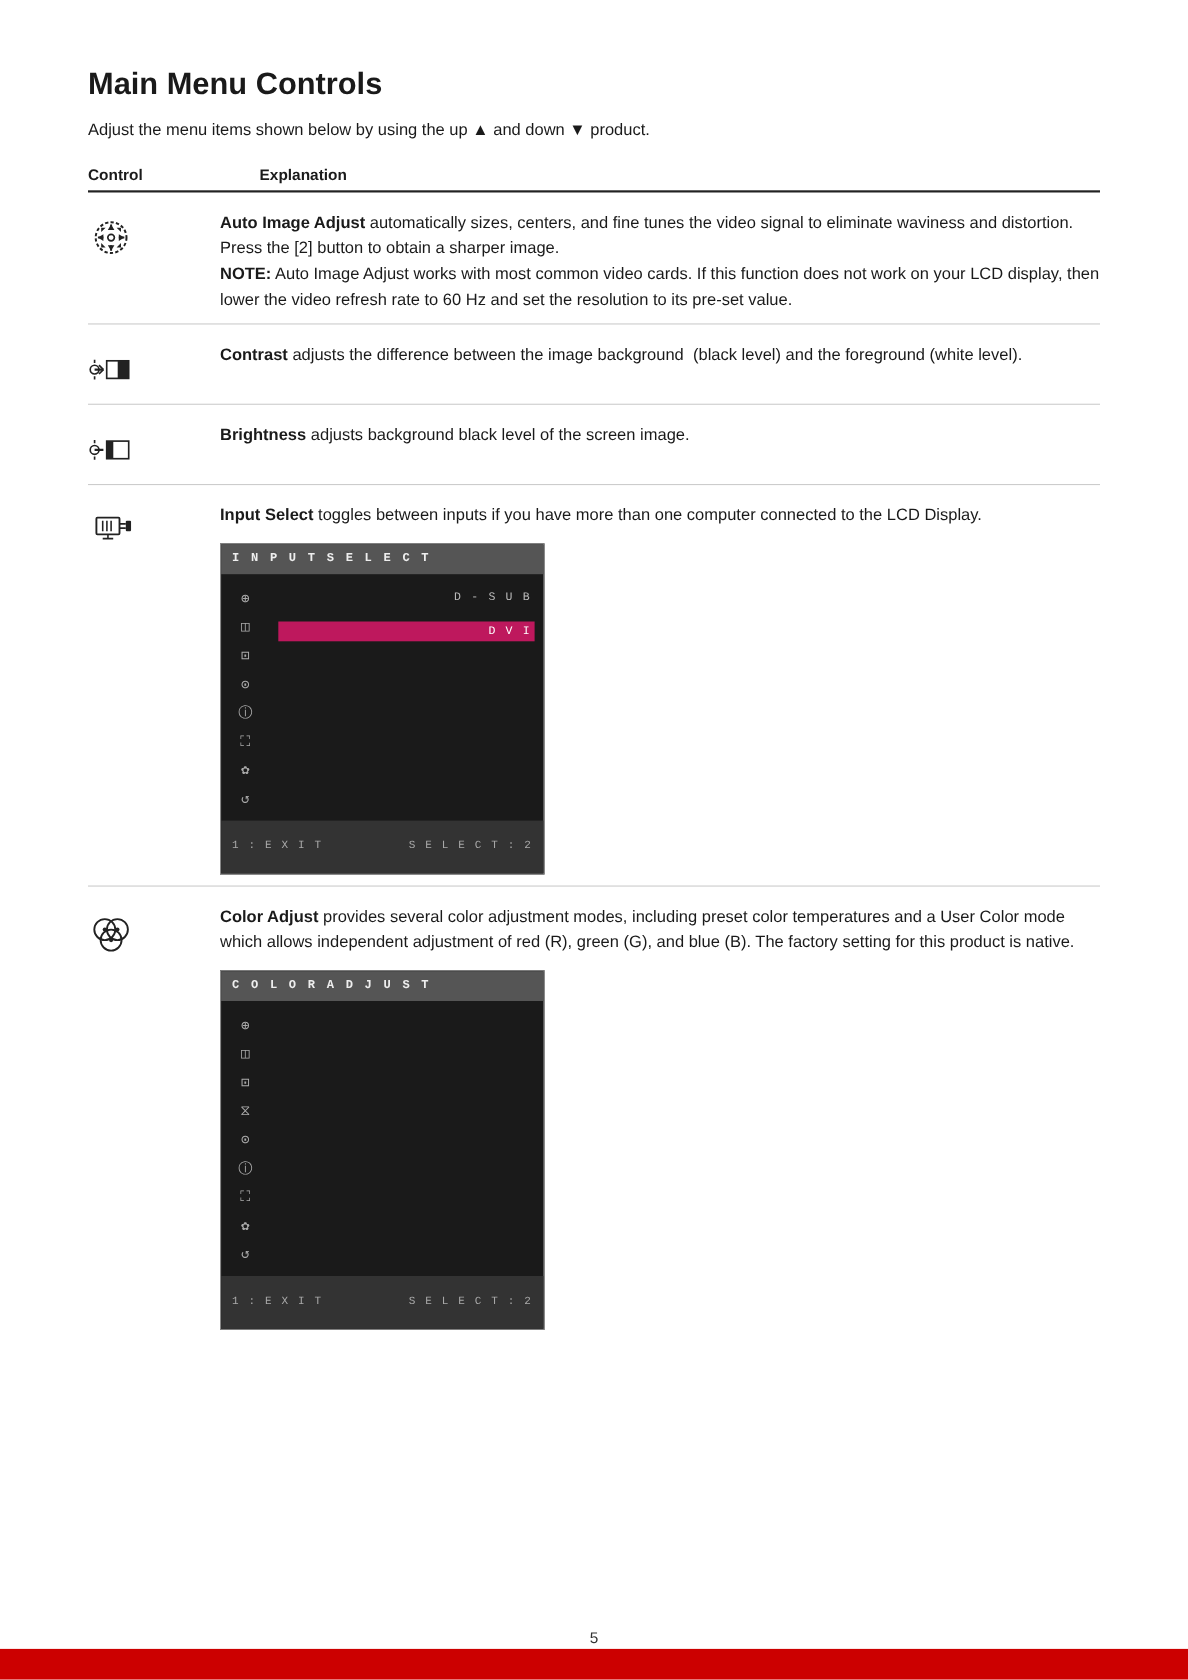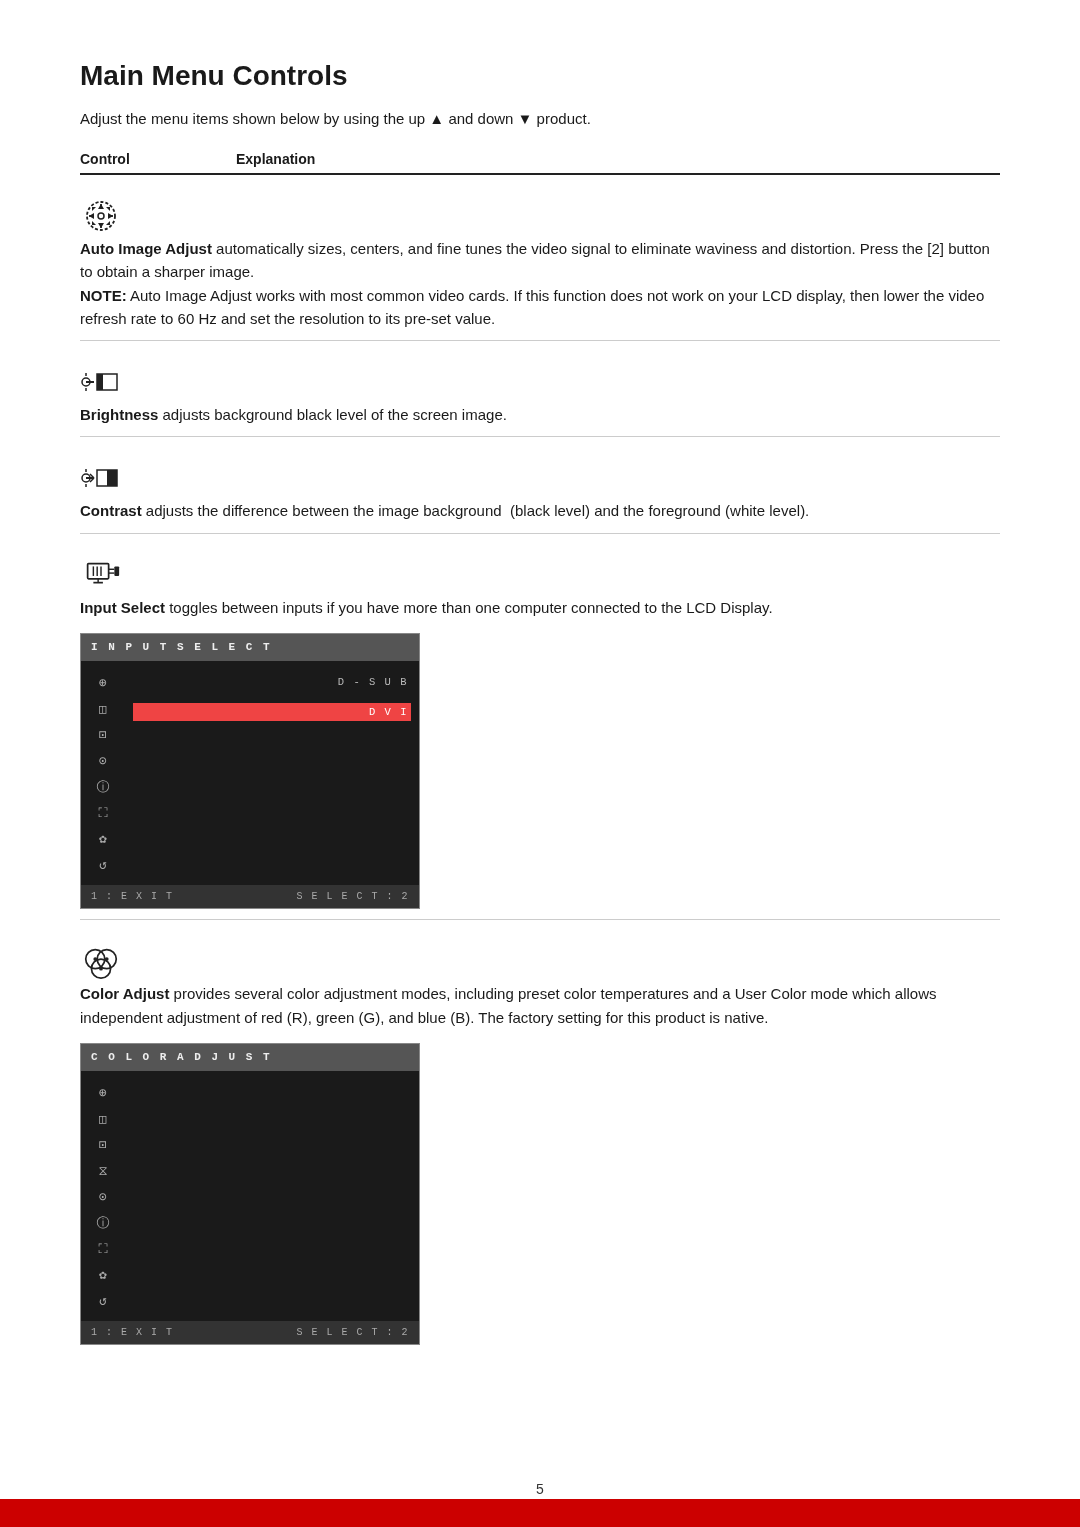--- a/index.html
+++ b/index.html
@@ -41,21 +41,20 @@
     .col-explanation {
       flex: 1;
       font-weight: 700;
       font-size: 14px;
     }
     .table-row {
       display: flex;
       align-items: flex-start;
       padding: 16px 0 10px 0;
       border-bottom: 1px solid #ccc;
-      flex-direction: column;
     }
     .table-row:last-child {
       border-bottom: none;
     }
     .icon-cell {
       width: 120px;
       min-width: 120px;
       display: flex;
       align-items: flex-start;
       justify-content: flex-start;
@@ -71,21 +70,21 @@
       line-height: 1.55;
     }
     .explanation-cell b {
       font-weight: 700;
     }
     .menu-screenshot {
       margin-top: 14px;
       border: 1px solid #888;
       background: #1a1a1a;
       color: #d0d0d0;
-      width: 340px;
+      width: 295px;
       font-family: 'Courier New', monospace;
       font-size: 11px;
     }
     .menu-top-bar {
       background: #555;
       color: #eee;
       padding: 5px 10px;
       letter-spacing: 2px;
       font-size: 11px;
       font-weight: bold;
@@ -119,27 +118,27 @@
       gap: 12px;
       text-align: right;
     }
     .menu-option {
       color: #bbb;
       letter-spacing: 1.5px;
       font-size: 10.5px;
       padding: 1px 3px;
     }
     .menu-option.highlighted {
-      background: #ef4444;
+      background: #be185d;
       color: #fff;
     }
     .menu-bottom-bar {
       background: #333;
       color: #aaa;
-      padding: 4px 10px;
+      padding: 16px 10px;
       display: flex;
       justify-content: space-between;
       font-size: 10px;
       letter-spacing: 1.5px;
     }
     .page-number {
       position: absolute;
       bottom: 30px;
       left: 50%;
       transform: translateX(-50%);
@@ -199,52 +198,52 @@
       <b>Auto Image Adjust</b> automatically sizes, centers, and fine tunes the video signal to eliminate waviness and distortion. Press the [2] button to obtain a sharper image.<br>
       <b>NOTE:</b> Auto Image Adjust works with most common video cards. If this function does not work on your LCD display, then lower the video refresh rate to 60 Hz and set the resolution to its pre-set value.
     </div>
   </div>
 
   <div class="table-row">
     <div class="icon-cell">
       <svg viewBox="0 0 42 36" width="42" height="36">
 
         <line x1="6" y1="18" x2="14" y2="18" stroke="#222" stroke-width="2"></line>
-        <circle cx="6" cy="18" r="4" fill="none" stroke="#222" stroke-width="1.5"></circle>
-        <line x1="6" y1="12" x2="6" y2="9" stroke="#222" stroke-width="1.5"></line>
-        <line x1="6" y1="24" x2="6" y2="27" stroke="#222" stroke-width="1.5"></line>
-
-        <rect x="17" y="10" width="20" height="16" fill="none" stroke="#222" stroke-width="1.5"></rect>
-        <rect x="17" y="10" width="6" height="16" fill="#222"></rect>
-      </svg>
-    </div>
-    <div class="explanation-cell">
-      <b>Brightness</b> adjusts background black level of the screen image.
-    </div>
-  </div>
-
-  <div class="table-row">
-    <div class="icon-cell">
-      <svg viewBox="0 0 42 36" width="42" height="36">
-
-        <line x1="6" y1="18" x2="14" y2="18" stroke="#222" stroke-width="2"></line>
         <path d="M14 18 L10 14 M14 18 L10 22" stroke="#222" stroke-width="1.5" fill="none"></path>
 
         <circle cx="6" cy="18" r="4" fill="none" stroke="#222" stroke-width="1.5"></circle>
         <line x1="6" y1="12" x2="6" y2="9" stroke="#222" stroke-width="1.5"></line>
         <line x1="6" y1="24" x2="6" y2="27" stroke="#222" stroke-width="1.5"></line>
         <line x1="0" y1="18" x2="-2" y2="18" stroke="#222" stroke-width="1.5"></line>
         <line x1="12" y1="18" x2="14" y2="18" stroke="#222" stroke-width="0"></line>
 
         <rect x="17" y="10" width="20" height="16" fill="none" stroke="#222" stroke-width="1.5"></rect>
         <rect x="27" y="10" width="10" height="16" fill="#222"></rect>
       </svg>
     </div>
     <div class="explanation-cell">
       <b>Contrast</b> adjusts the difference between the image background&nbsp; (black level) and the foreground (white level).
+    </div>
+  </div>
+
+  <div class="table-row">
+    <div class="icon-cell">
+      <svg viewBox="0 0 42 36" width="42" height="36">
+
+        <line x1="6" y1="18" x2="14" y2="18" stroke="#222" stroke-width="2"></line>
+        <circle cx="6" cy="18" r="4" fill="none" stroke="#222" stroke-width="1.5"></circle>
+        <line x1="6" y1="12" x2="6" y2="9" stroke="#222" stroke-width="1.5"></line>
+        <line x1="6" y1="24" x2="6" y2="27" stroke="#222" stroke-width="1.5"></line>
+
+        <rect x="17" y="10" width="20" height="16" fill="none" stroke="#222" stroke-width="1.5"></rect>
+        <rect x="17" y="10" width="6" height="16" fill="#222"></rect>
+      </svg>
+    </div>
+    <div class="explanation-cell">
+      <b>Brightness</b> adjusts background black level of the screen image.
     </div>
   </div>
 
   <div class="table-row">
     <div class="icon-cell">
       <svg viewBox="0 0 44 40" width="44" height="40">
 
         <rect x="8" y="8" width="22" height="16" rx="1" fill="none" stroke="#222" stroke-width="1.8"></rect>
 
         <line x1="14" y1="11" x2="14" y2="21" stroke="#222" stroke-width="1.5"></line>

